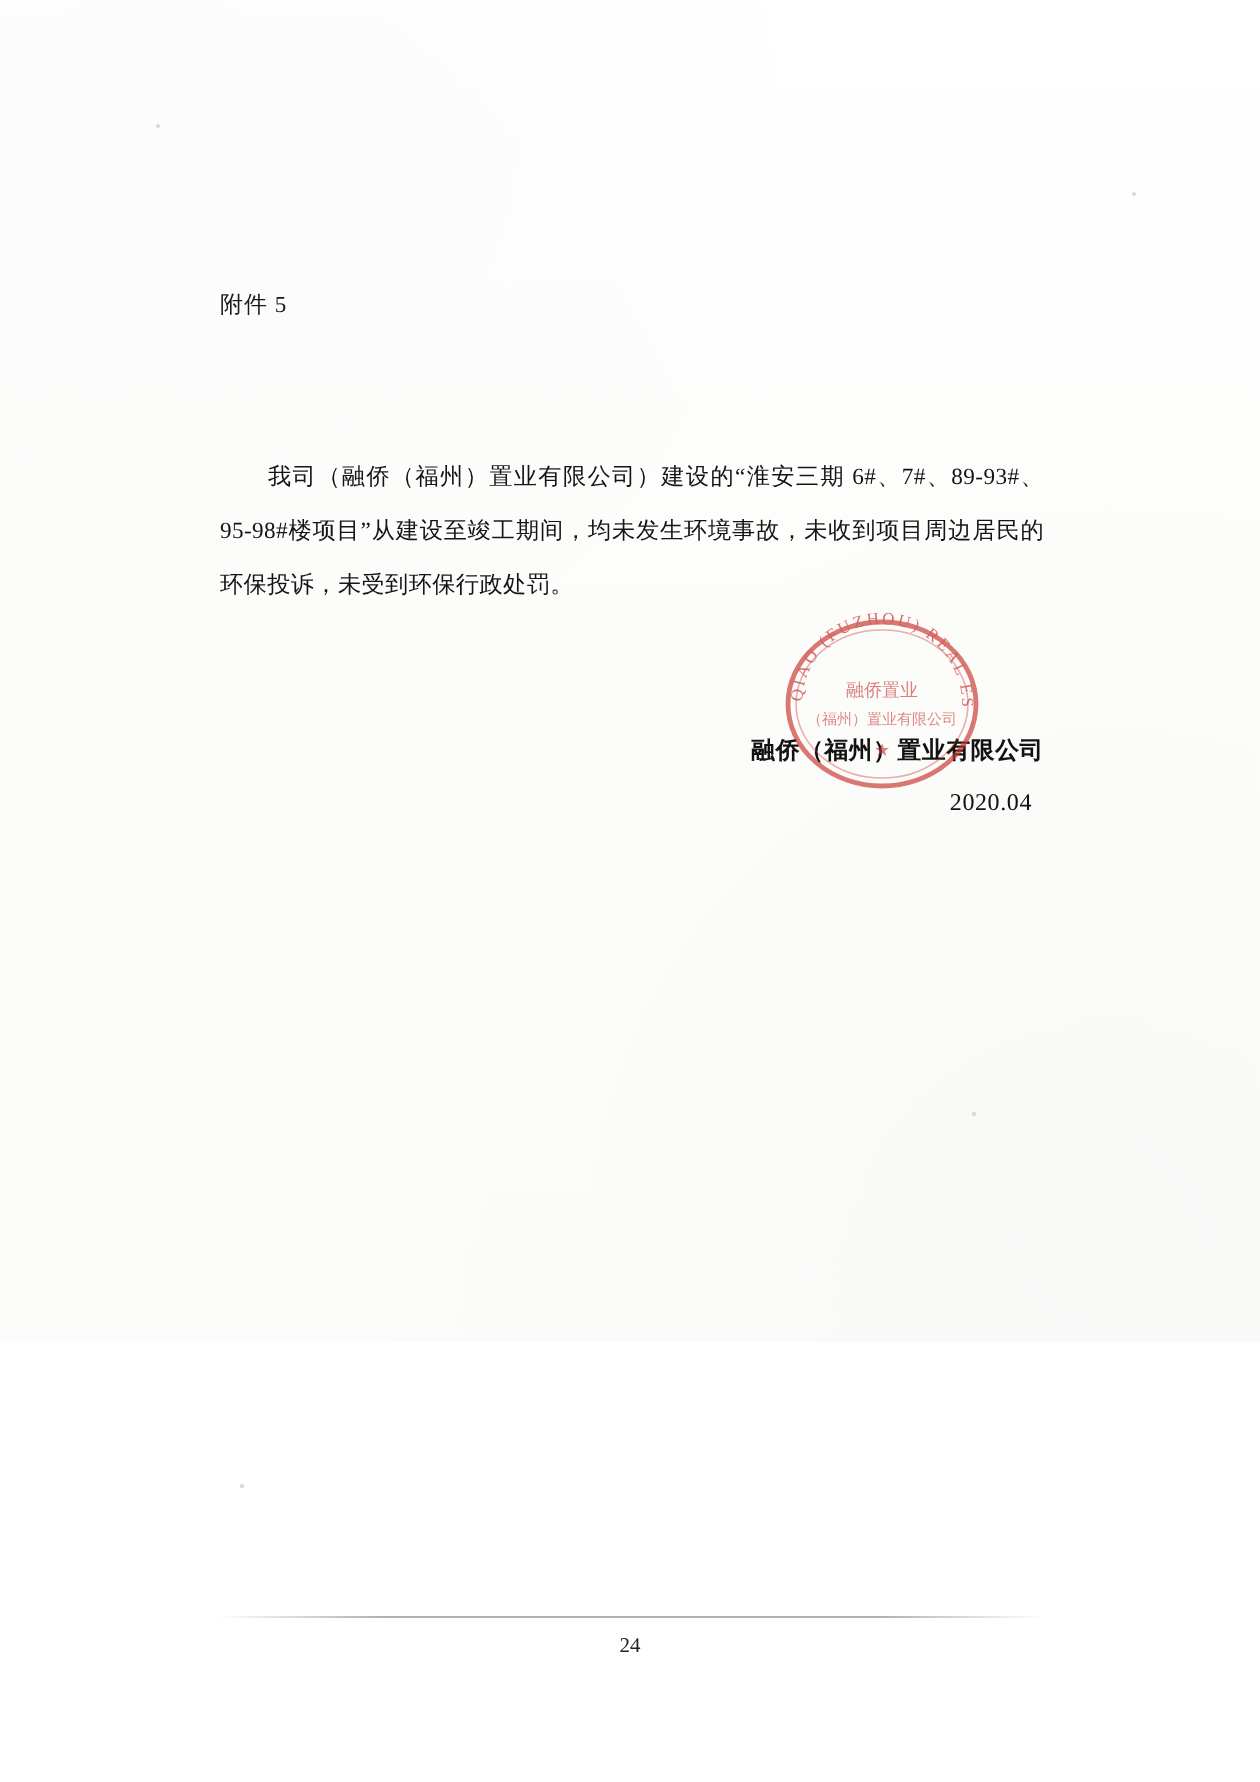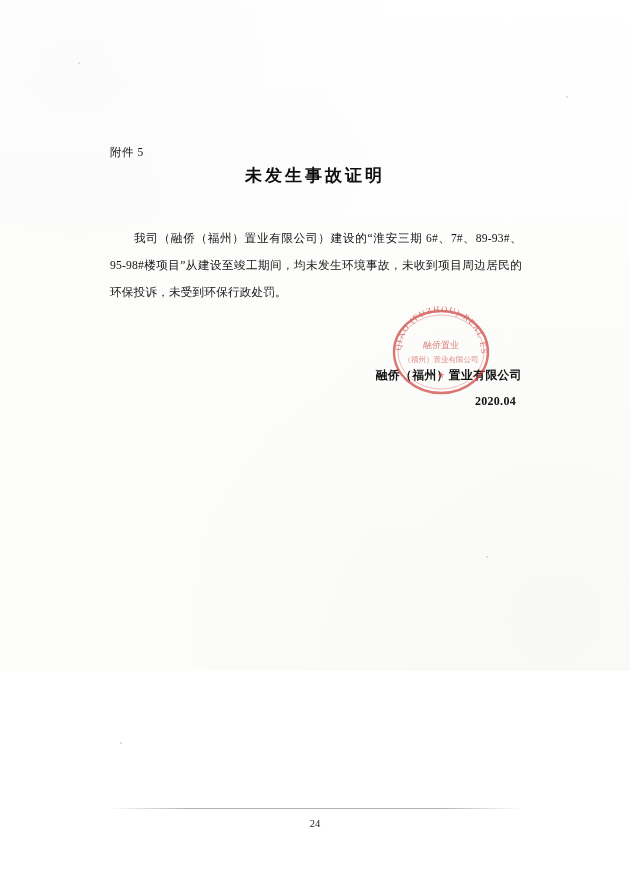--- a/index.html
+++ b/index.html
@@ -91,21 +91,21 @@
     font-size: 11.8px;
     line-height: 26px;
     color: #121212;
   }
   .sign-company {
     font-weight: bold;
     letter-spacing: 0.4px;
     margin-top: 44px;
   }
   .sign-date {
-    font-weight: bold;
+    font-weight: normal;
     font-size: 12px;
     letter-spacing: 0.3px;
     padding-right: 6px;
   }
 
   
   .seal {
     position: absolute;
     left: 385px;
     top: 296px;
@@ -141,21 +141,20 @@
 <div class="page">
   <div class="paper-tint"></div>
 
   <div class="speck" style="left:78px;  top:62px;  width:2px;  height:2px;"></div>
   <div class="speck" style="left:566px; top:96px;  width:2px;  height:2px;"></div>
   <div class="speck" style="left:120px; top:742px; width:1.5px;height:1.5px;"></div>
   <div class="speck" style="left:486px; top:556px; width:1.5px;height:1.5px;"></div>
 
   <div class="attach-label">附件 5</div>
 
-  <div class="doc-title">未发生事故证明</div>
 
   <div class="body-text">
     <p class="indent">我司（融侨（福州）置业有限公司）建设的“淮安三期 6#、7#、89-93#、95-98#楼项目”从建设至竣工期间，均未发生环境事故，未收到项目周边居民的环保投诉，未受到环保行政处罚。</p>
   </div>
 
   <div class="sign-block">
     <div class="sign-company">融侨（福州）置业有限公司</div>
     <div class="sign-date">2020.04</div>
   </div>
 

